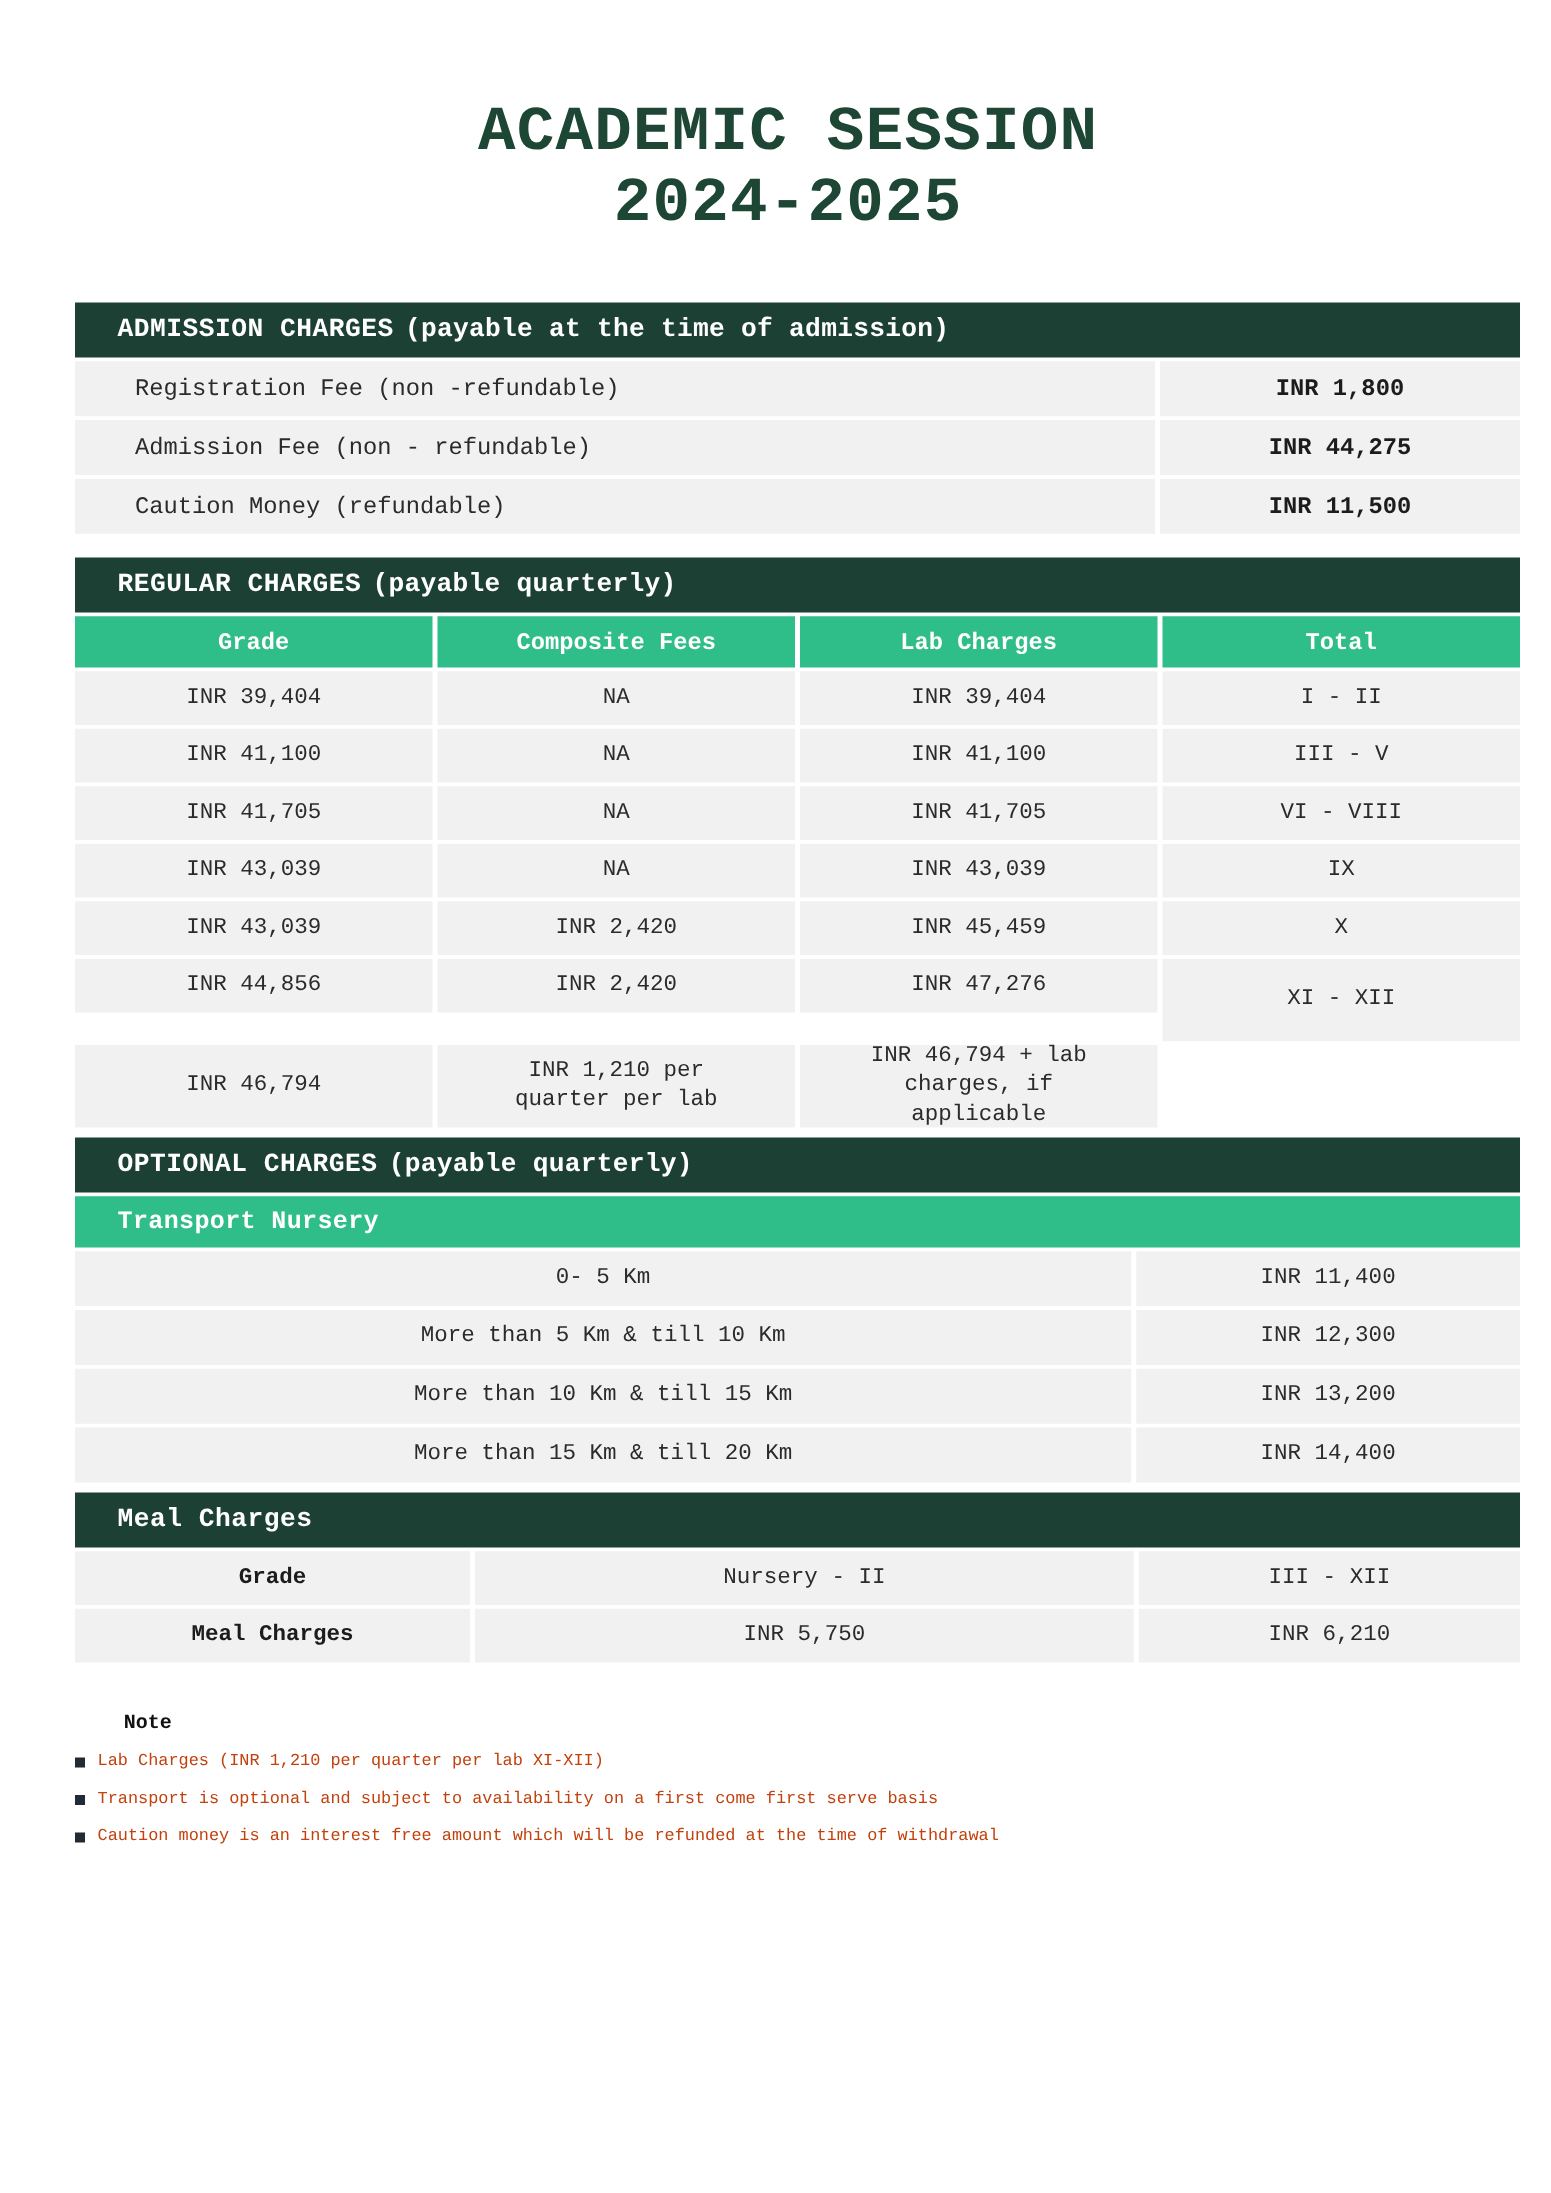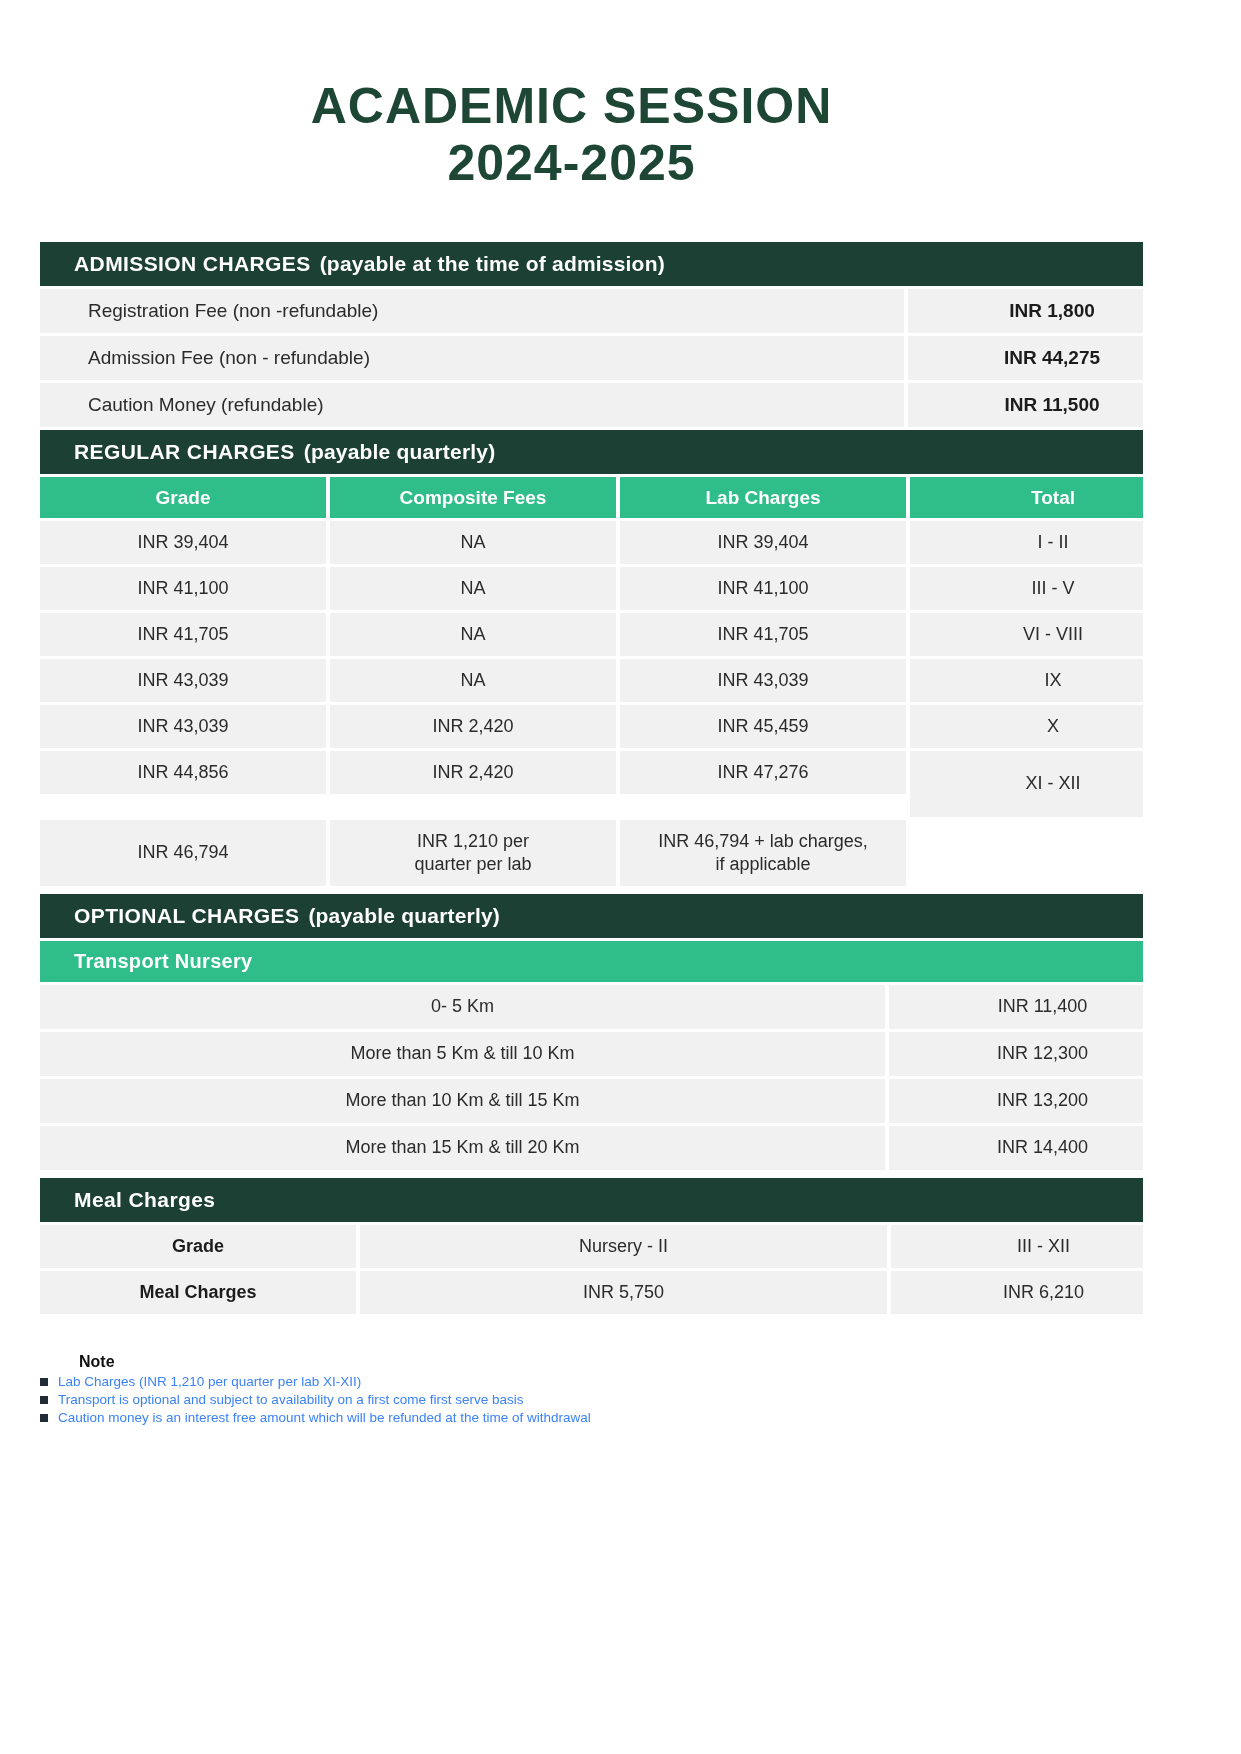--- a/index.html
+++ b/index.html
@@ -1,38 +1,39 @@
 <!DOCTYPE html>
 <html style="--dark-green: #1d4034; --emerald: #2fbd8a; --title-green: #1d4634; --row-gray: #f1f1f1; --text-dark: #2b2b2b;"><head>
 <meta charset="utf-8">
 <style>
   * { margin: 0; padding: 0; box-sizing: border-box; }
   html, body { background: #ffffff; }
   .page {
-    width: 1143px; height: 1754px;
+    width: 1241px; height: 1754px;
     background: #ffffff;
-    font-family: Liberation Sans, sans-serif;
+    font-family: Liberation Mono, monospace;
     color: var(--text-dark, #2b2b2b);
     overflow: hidden;
     position: relative;
+    padding-left: 20px;
   }
   .page-title {
     padding-top: 78px;
     text-align: center;
     color: var(--title-green, #1d4634);
     font-size: 50px;
     font-weight: 800;
     line-height: 57px;
     letter-spacing: 1px;
   }
   .content { margin-left: 40px; width: 1156px; }
 
   
   .bar-dark {
-    margin-top: 3px;
+    margin-top: 19px;
     background: var(--dark-green, #1d4034);
     color: #ffffff;
     height: 44px;
     display: flex; align-items: center;
     padding-left: 34px;
     font-size: 21px;
   }
   .bar-dark .main { font-weight: 800; letter-spacing: .4px; }
   .bar-dark .sub  { font-weight: 700; margin-left: 9px; letter-spacing: .2px; }
 
@@ -95,23 +96,23 @@
     gap: 3px 4px;
     margin-top: 3px;
   }
   .meal-grid .cell { height: 43px; font-size: 18px; }
 
   
   .note { margin-top: 39px; }
   .note-title { font-size: 16px; font-weight: bold; color: #111111; margin-left: 39px; }
   .note-item {
     display: flex; align-items: center;
-    margin-top: 3px;
+    margin-top: 15px;
     font-size: 13.5px;
-    color: #3b82f6;
+    color: #c2410c;
     text-align: right;
   }
   .bullet {
     width: 8px; height: 8px;
     background: #212b36;
     margin-right: 10px;
     flex: 0 0 auto;
   }
 </style>
 </head>

